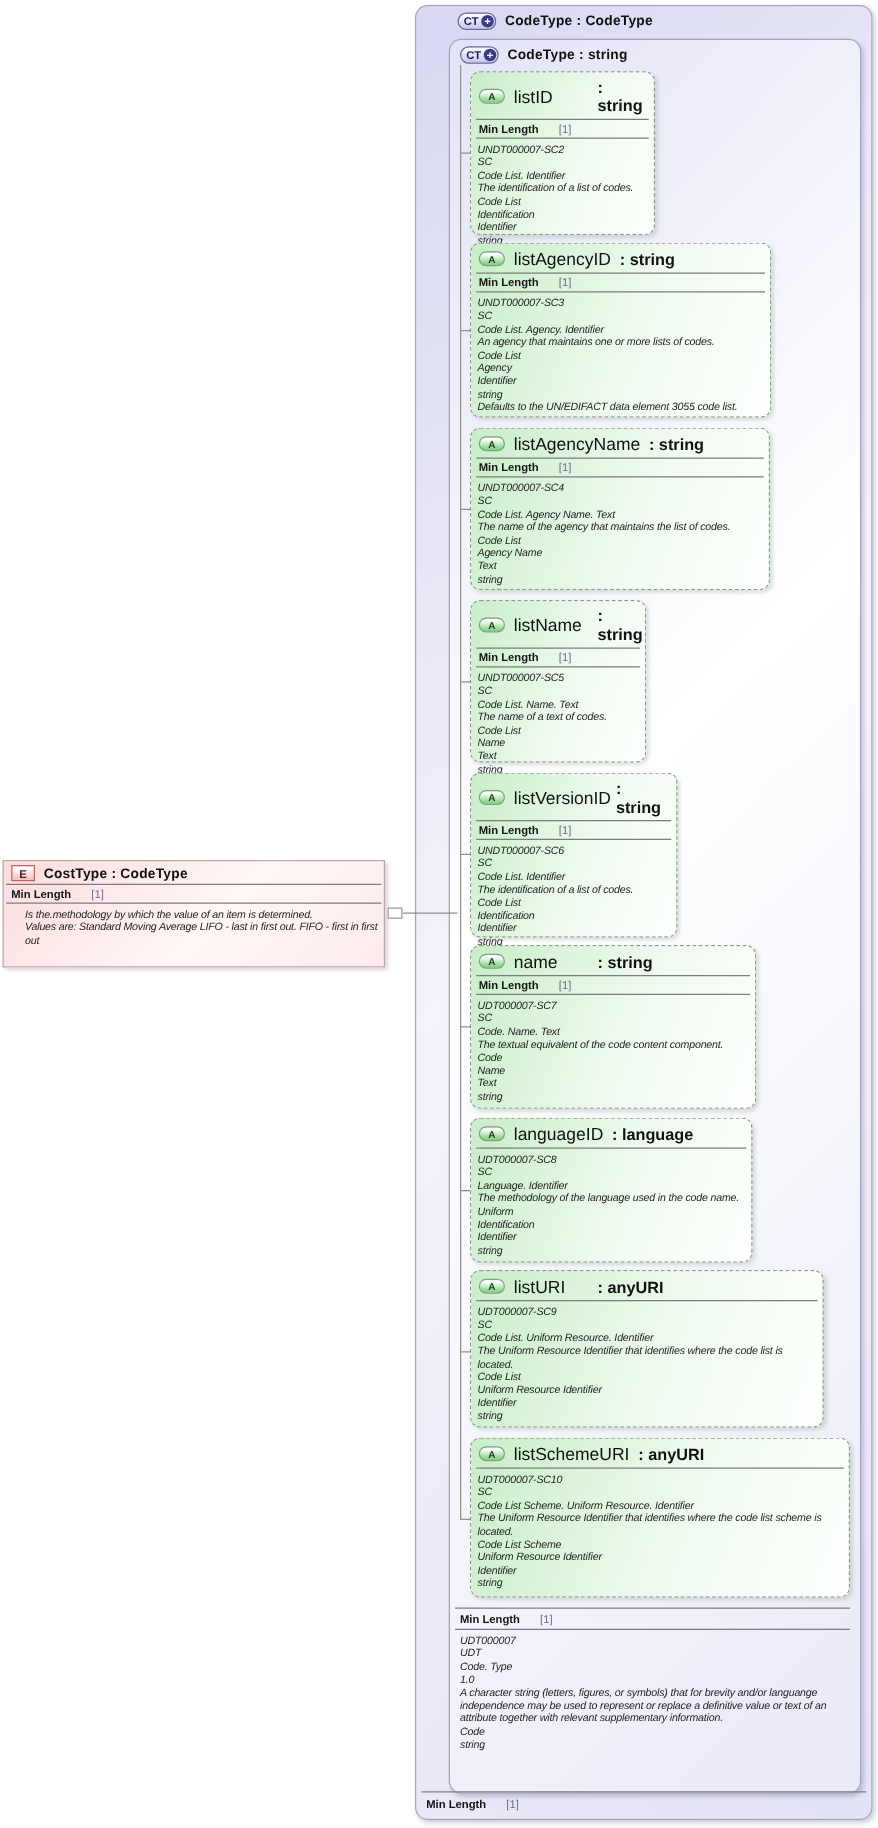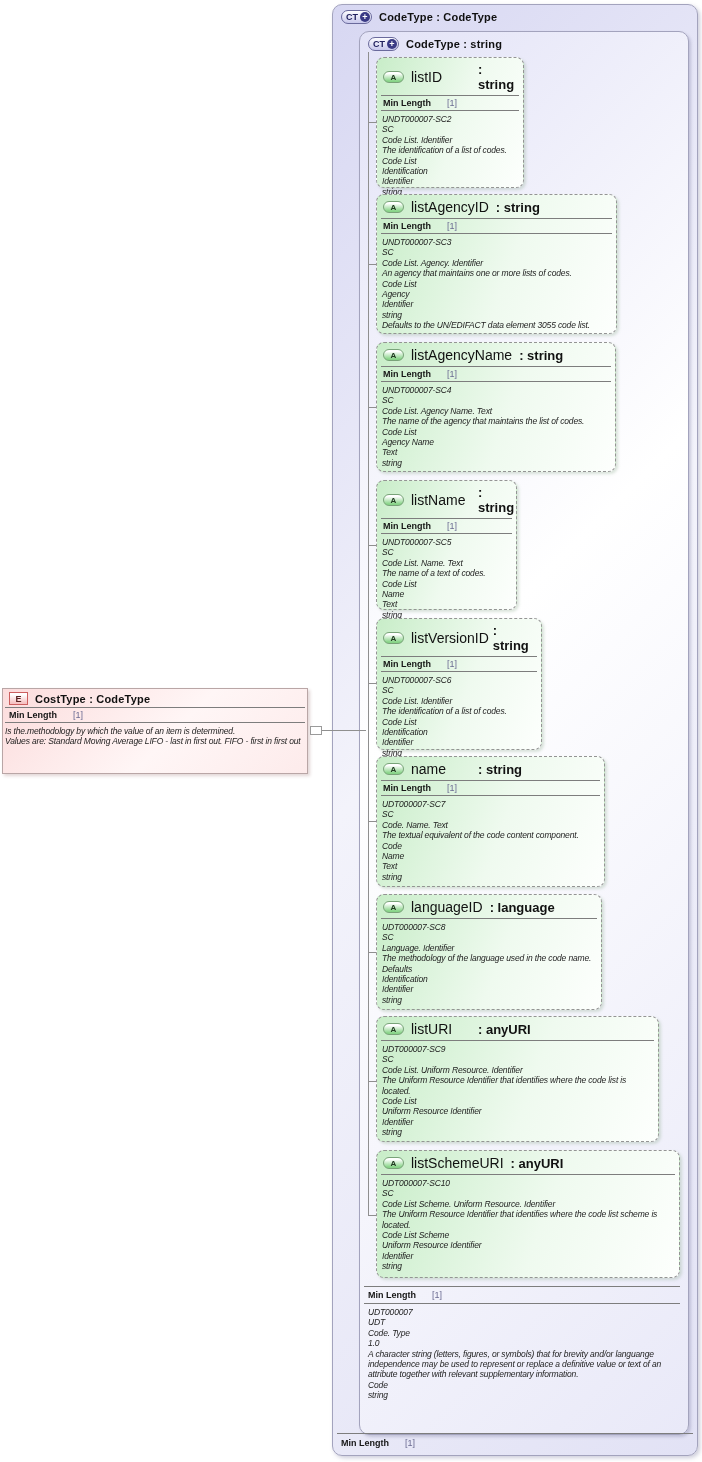--- a/index.html
+++ b/index.html
@@ -9,20 +9,21 @@
   }
   
   .round-box{
     position:absolute;border:1px solid #a3a3bd;border-radius:10px;
     box-shadow:2px 2px 4px rgba(110,110,150,.35);
     box-sizing:border-box;
   }
   .outer-box{
     left:332px;top:4px;width:366px;height:1452px;
     background:linear-gradient(135deg,#d7d7f2 0%,#f3f3fb 45%,#e2e2f5 100%);
+    padding-left:25px;
   }
   .inner-box{
     position:absolute;left:26px;top:26px;width:330px;height:1404px;
     border:1px solid #a3a3bd;border-radius:10px;box-sizing:border-box;
     background:linear-gradient(135deg,#e3e3f7 0%,#ffffff 42%,#e9e9f8 100%);
     box-shadow:2px 2px 3px rgba(110,110,150,.3);
   }
   .box-header{display:flex;align-items:center;gap:7px;padding:5px 8px 3px 8px;}
   .box-title{font-size:11px;font-weight:bold;color:#101010;letter-spacing:.2px;text-align:center;}
 
@@ -114,21 +115,21 @@
 
   
   .element-box{
     position:absolute;left:2px;top:688px;width:306px;height:86px;box-sizing:border-box;
     border:1px solid #b9a6a6;
     background:linear-gradient(135deg,#fcdcdc 0%,#fff6f6 55%,#fdebeb 100%);
     box-shadow:2px 2px 3px rgba(160,120,120,.3);
   }
   .element-box .box-header{padding:3px 6px 2px 6px;}
   .element-box .facet-row{border-top:1px solid #7d7d7d;margin:0 2px;padding:2px 4px;}
-  .element-box .annot{padding:3px 5px 0 2px;}
+  .element-box .annot{padding:3px 5px 0 17px;}
   .para2{margin-top:0;}
 </style>
 </head>
 <body>
 
 <div class="round-box outer-box">
   <div class="box-header">
     <span class="ct-badge">
       <span>CT</span>
       <span class="ct-plus">+</span>
@@ -300,21 +301,21 @@
         <span class="a-badge">A</span>
         <span class="attr-name">languageID</span>
         <span class="attr-type">: language</span>
       </div>
       <div class="hsep"></div>
       <div class="annot">
           <div class="annot-line">UDT000007-SC8</div>
           <div class="annot-line">SC</div>
           <div class="annot-line">Language. Identifier</div>
           <div class="annot-line">The methodology of the language used in the code name.</div>
-          <div class="annot-line">Defaults</div>
+          <div class="annot-line">Uniform</div>
           <div class="annot-line">Identification</div>
           <div class="annot-line">Identifier</div>
           <div class="annot-line">string</div>
         </div>
     </div>
 
     <div class="attr-box ab8">
       <div class="attr-header">
         <span class="a-badge">A</span>
         <span class="attr-name">listURI</span>

